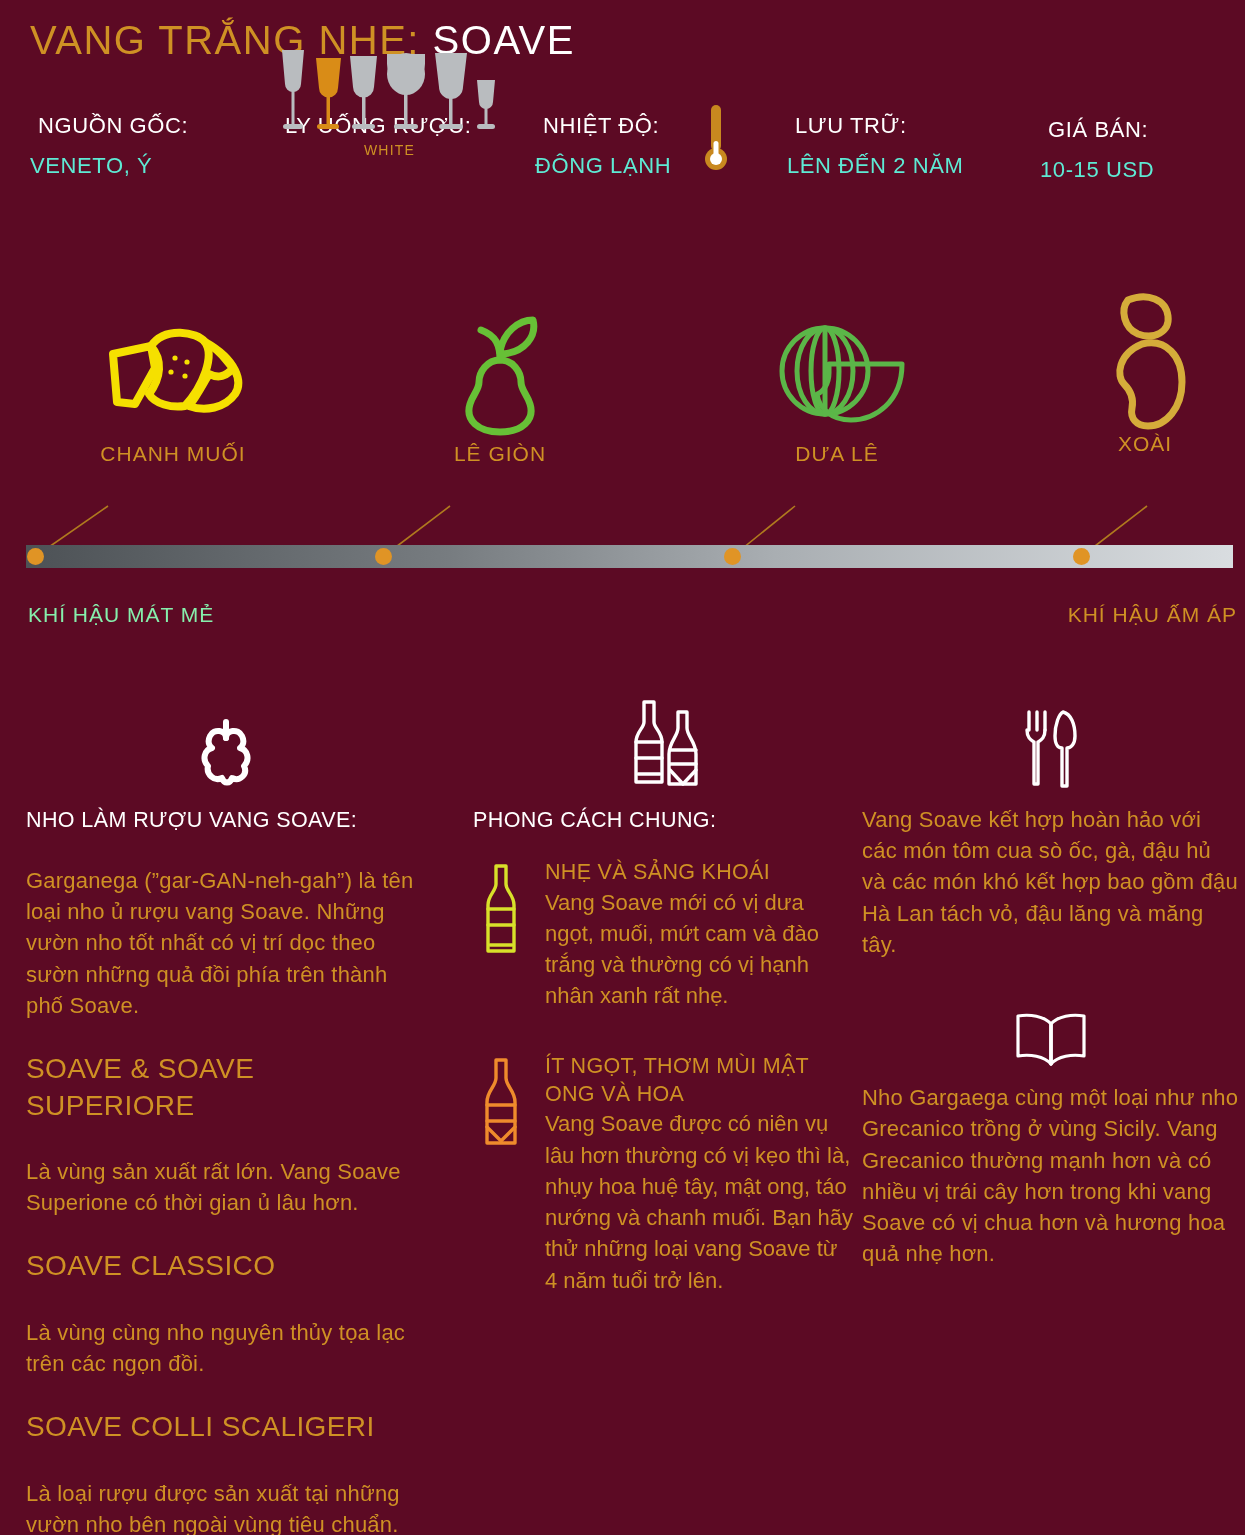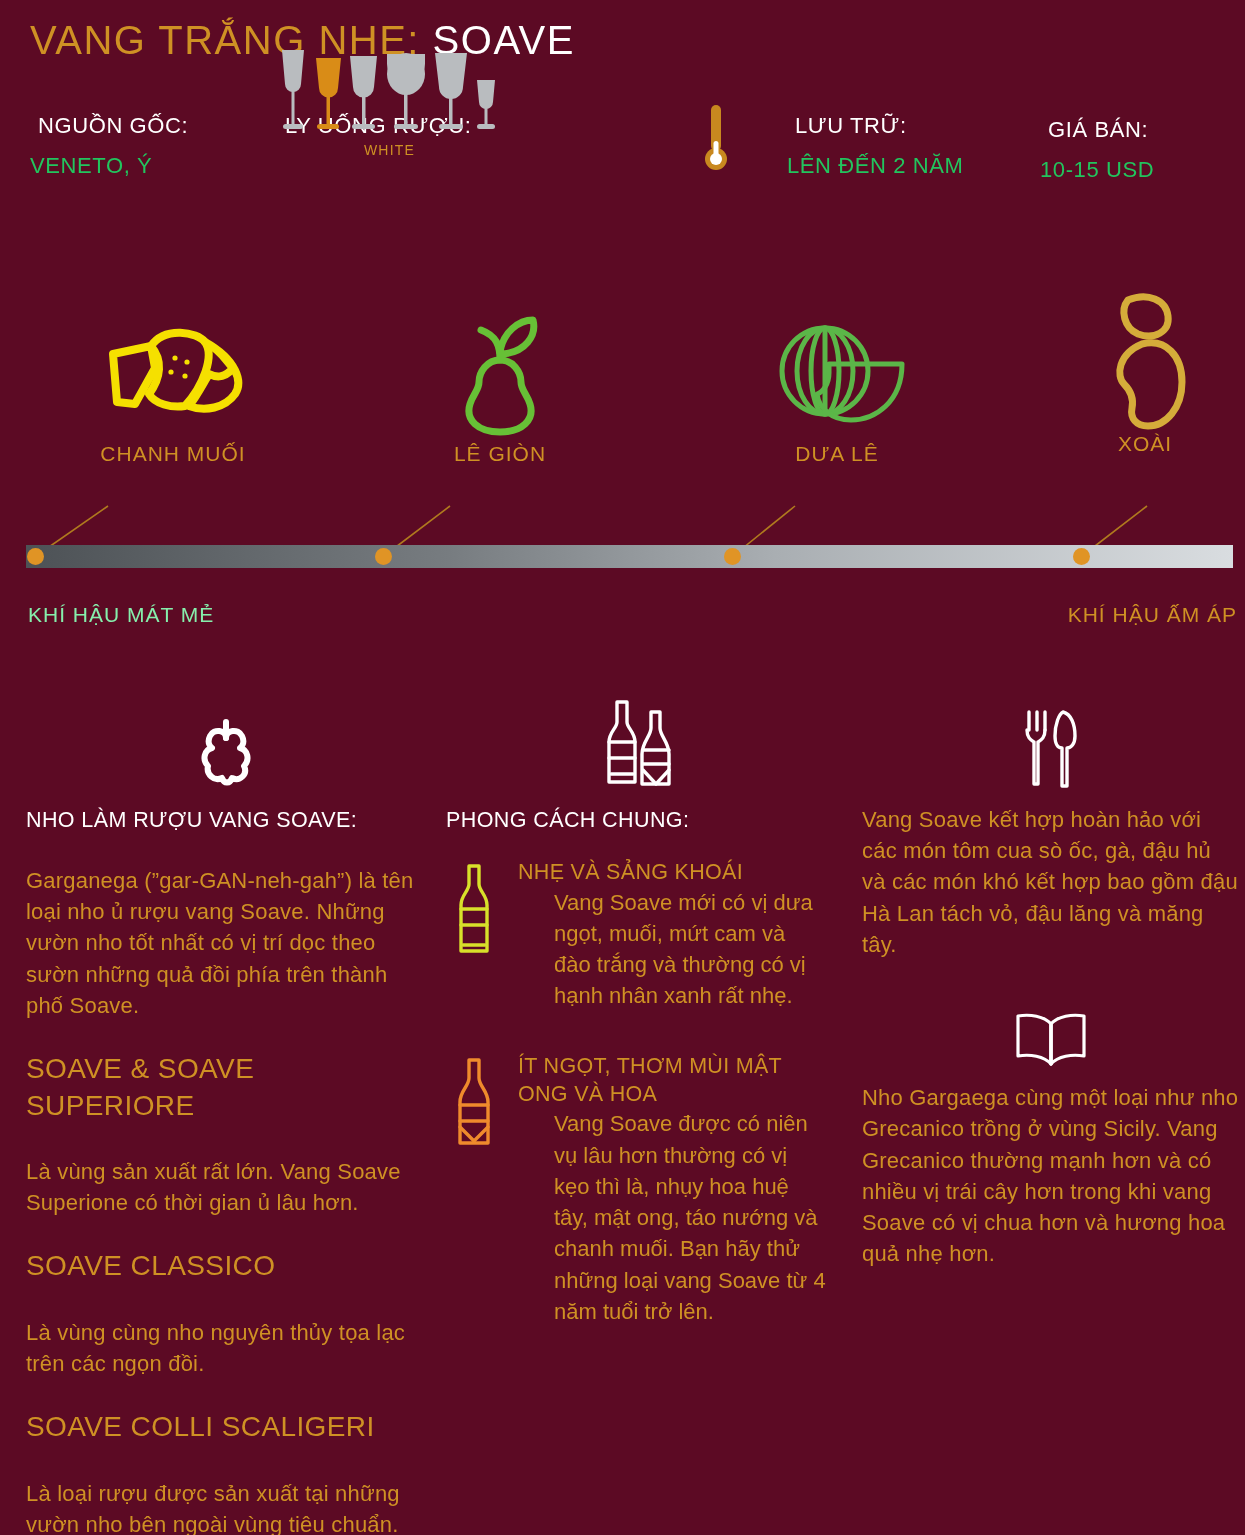--- a/index.html
+++ b/index.html
@@ -27,21 +27,21 @@
   .meta-block { position: absolute; }
   .meta-label {
     font-size: 22px;
     color: #ffffff;
     letter-spacing: .6px;
     white-space: nowrap;
     margin-left: 8px;
   }
   .meta-value {
     font-size: 22px;
-    color: #22c55e;
+    color: #5eead4;
     letter-spacing: .6px;
     white-space: nowrap;
     margin-top: 14px;
   }
   .m-origin { left: 30px; top: 8px; }
   .m-glass  { left: 277px; top: 8px; }
   .m-temp   { left: 535px; top: 8px; }
   .m-cellar { left: 787px; top: 8px; }
   .m-price  { left: 1040px; top: 12px; }
 
@@ -88,42 +88,42 @@
   }
   .climate-right {
     position: absolute; right: 8px; top: 603px;
     font-size: 21px; color: #cf9124; letter-spacing: 1px;
   }
 
   
   .cols { position: absolute; left: 0; top: 690px; width: 1245px; }
   .col { position: absolute; top: 0; }
   .col-left   { left: 26px;  width: 400px; }
-  .col-mid    { left: 446px; width: 380px; }
+  .col-mid    { left: 473px; width: 380px; }
   .col-right  { left: 862px; width: 378px; }
 
   .col-icon { height: 100px; display: flex; align-items: flex-end; justify-content: center; }
   .col-icon.left-i { justify-content: center; }
 
   .head-white {
     font-size: 21.5px; color: #ffffff; letter-spacing: .4px;
     margin-top: 18px;
   }
   .body-gold {
     font-size: 22px; color: #cf9124; line-height: 1.42; letter-spacing: .2px; margin-top: 32px;
   }
   .sub-head {
     font-size: 28px; color: #cf9124; letter-spacing: .4px; line-height: 1.3;
   }
   .gap { height: 30px; }
 
   .style-item { position: relative; padding-left: 72px; margin-top: 26px; }
   .style-item .b-ico { position: absolute; left: 8px; top: 4px; width: 40px; height: 110px; }
   .style-item .s-title { font-size: 21.5px; letter-spacing: .3px; line-height: 1.28; }
-  .style-item .s-body  { font-size: 22px; color: #cf9124; line-height: 1.42; margin-left: 36px; }
+  .style-item .s-body  { font-size: 22px; color: #cf9124; line-height: 1.42; }
 
   .right-para { margin-top: 14px; }
   .book-ico { margin: 52px 0 0 0; display: flex; justify-content: center; }
 </style>
 </head>
 <body>
 
 <div class="title">
   <span>VANG TRẮNG NHẸ:</span>
   <span class="hl">SOAVE</span>
@@ -133,20 +133,24 @@
 
   <div class="meta-block m-origin">
     <div class="meta-label">NGUỒN GỐC:</div>
     <div class="meta-value">VENETO, Ý</div>
   </div>
 
   <div class="meta-block m-glass">
     <div class="meta-label">LY UỐNG RƯỢU:</div>
   </div>
 
+  <div class="meta-block m-temp">
+    <div class="meta-label">NHIỆT ĐỘ:</div>
+    <div class="meta-value">ĐÔNG LẠNH</div>
+  </div>
 
   <div class="meta-block m-cellar">
     <div class="meta-label">LƯU TRỮ:</div>
     <div class="meta-value">LÊN ĐẾN 2 NĂM</div>
   </div>
 
   <div class="meta-block m-price">
     <div class="meta-label">GIÁ BÁN:</div>
     <div class="meta-value">10-15 USD</div>
   </div>

